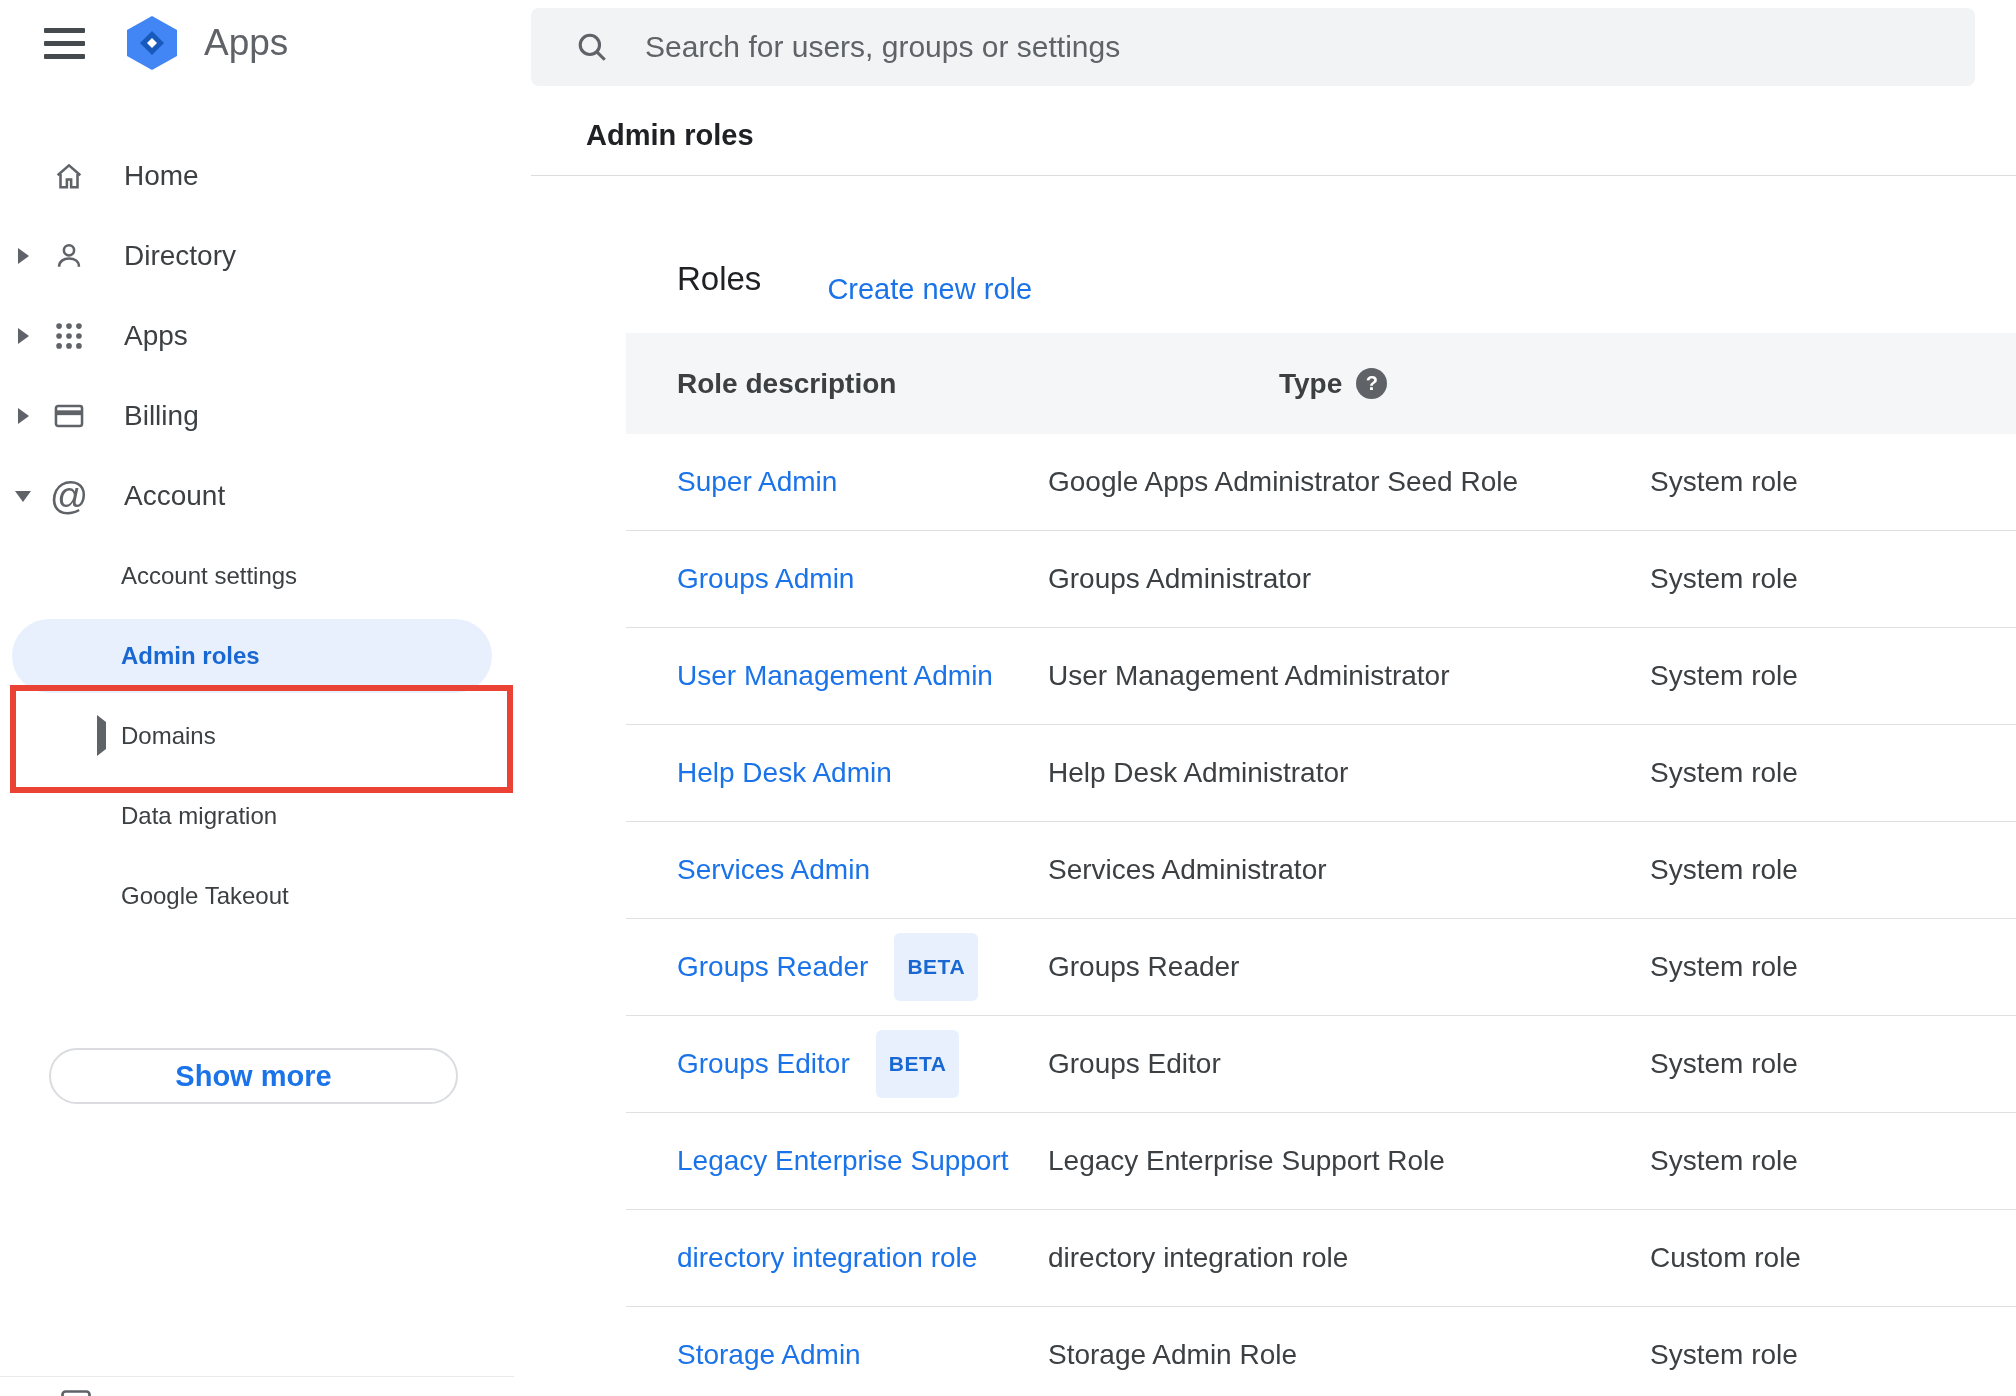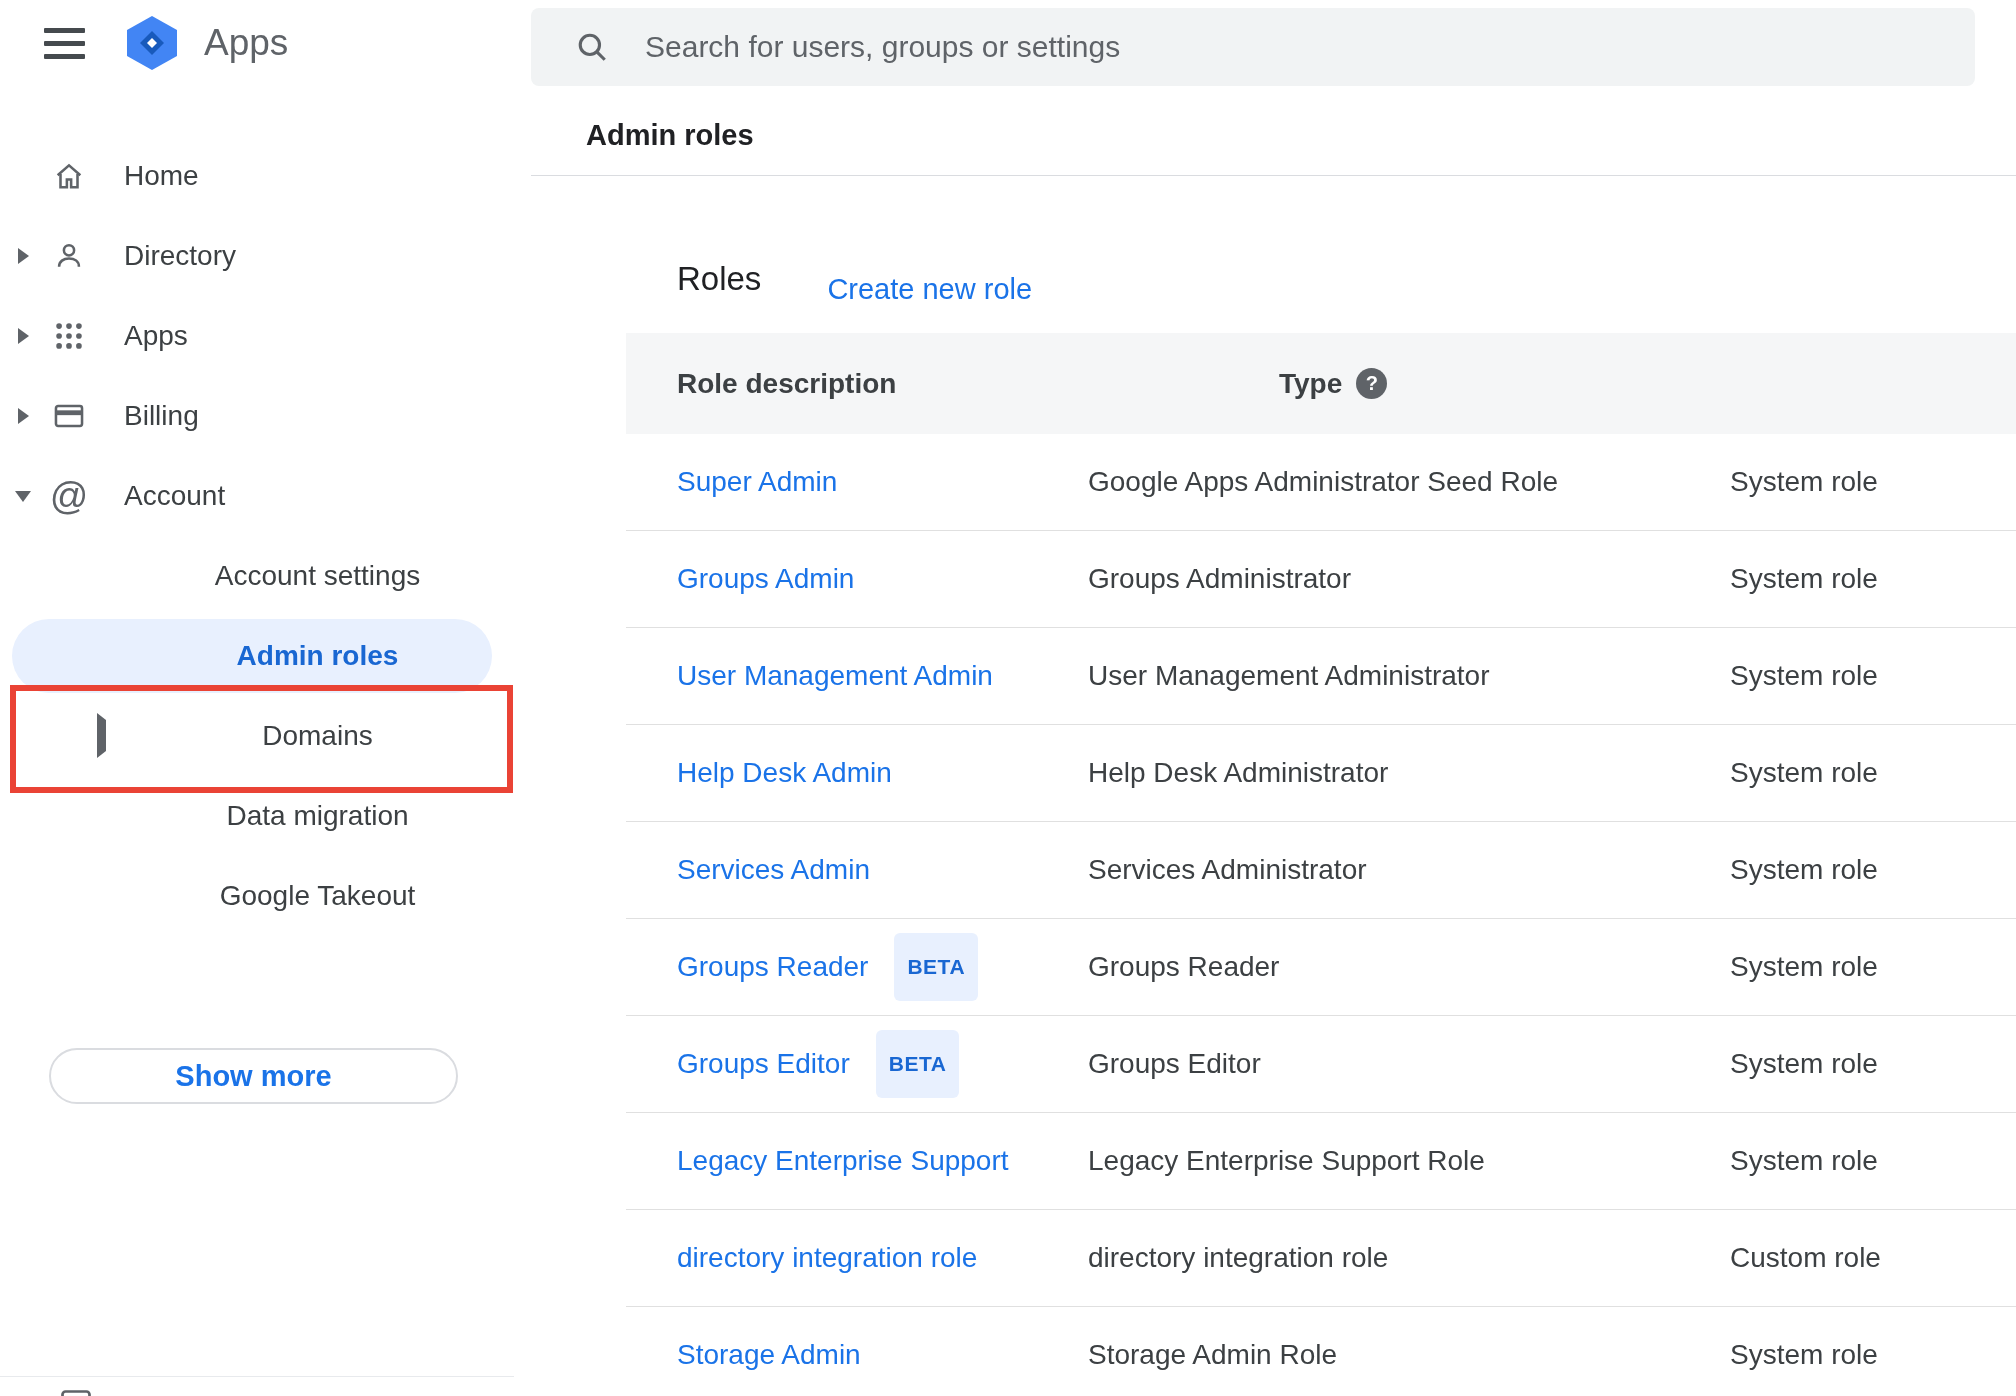--- a/index.html
+++ b/index.html
@@ -21,21 +21,21 @@
   .nav-item, .sub-item { height:80px; display:flex; align-items:center; cursor:pointer; position:relative; }
   .nav-item .arrow { width:46px; display:flex; justify-content:center; align-items:center; }
   .nav-item .icon { width:46px; display:flex; justify-content:center; align-items:center; color:#5f6368; }
   .nav-item .label { margin-left:32px; font-size:28px; color:#3c4043; }
   .at-glyph { font-size:38px; color:#5f6368; line-height:1; }
 
   .tri-right { width:0; height:0; border-top:8px solid transparent; border-bottom:8px solid transparent; border-left:11px solid #5f6368; }
   .tri-down  { width:0; height:0; border-left:8px solid transparent; border-right:8px solid transparent; border-top:11px solid #5f6368; }
   .tri-right.sm { border-top-width:7px; border-bottom-width:7px; border-left-width:9px; }
 
-  .sub-item { padding-left:121px; font-size:28px; color:#3c4043;justify-content:center; }
+  .sub-item { padding-left:121px; font-size:24px; color:#3c4043; }
   .sub-item .sub-label { position:relative; z-index:2; }
   .sub-item .sub-arrow { position:absolute; left:97px; top:50%; transform:translateY(-50%); z-index:2; }
   .sub-item.has-arrow { padding-left:121px; }
   .sub-item.selected .sub-label { color:#1967d2; font-weight:bold; }
   .pill { position:absolute; left:12px; top:3px; width:480px; height:74px; border-radius:37px; background:#e8f0fe; z-index:1; }
 
   .annotation-box { position:absolute; left:10px; top:685px; width:503px; height:108px;
     border:6px solid #ea4335; box-sizing:border-box; z-index:5; pointer-events:none; }
 
   .show-more { position:absolute; left:49px; top:1048px; width:409px; height:56px;
@@ -66,21 +66,21 @@
   .table-header { height:101px; background:#f5f6f7; display:flex; align-items:center;
     padding-left:51px; box-sizing:border-box; font-size:28px; font-weight:bold; color:#3c4043; }
   .col-role { width:371px; display:flex; align-items:center; }
   .col-desc { width:602px; }
   .col-type { flex:1; display:flex; align-items:center; }
   .help-icon { width:31px; height:31px; border-radius:50%; background:#5f6368; color:#fff;
     display:flex; align-items:center; justify-content:center; font-size:20px; font-weight:bold;
     margin-left:14px; cursor:pointer; }
 
   .table-row { height:97px; border-bottom:1px solid #e0e0e0; display:flex; align-items:center;
-    padding-left:51px; box-sizing:border-box; font-size:28px; color:#3c4043;gap:40px; }
+    padding-left:51px; box-sizing:border-box; font-size:28px; color:#3c4043; }
   .role-link { color:#1a73e8; text-decoration:none; cursor:pointer; }
   .beta-badge { margin-left:26px; background:#e8f0fe; color:#1967d2; font-size:21px; font-weight:bold;
     letter-spacing:0.5px; padding:22px 13px; border-radius:6px; }
 
   svg { display:block; }
 </style>
 </head>
 <body>
 
 <aside class="sidebar">

